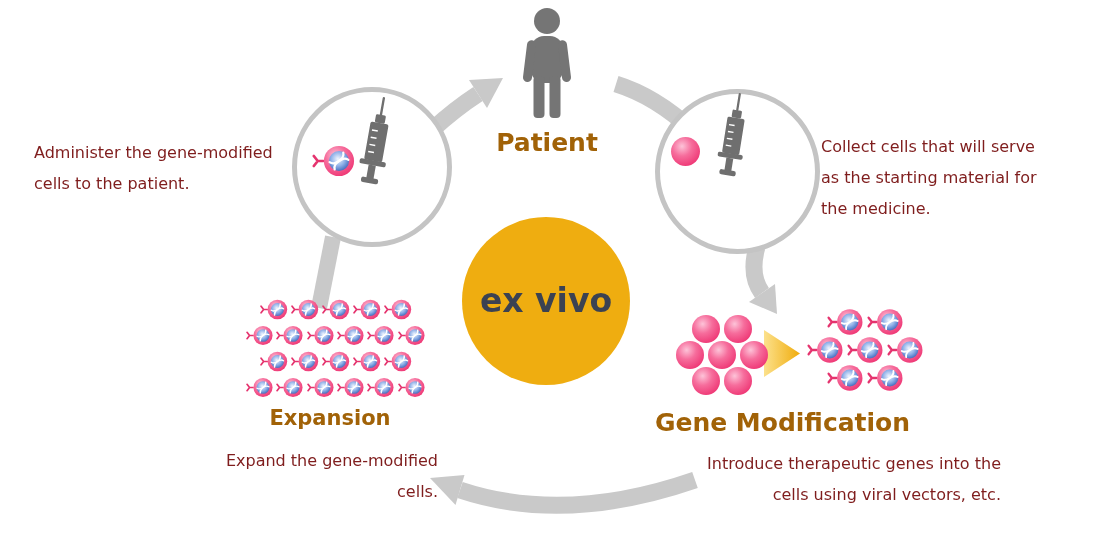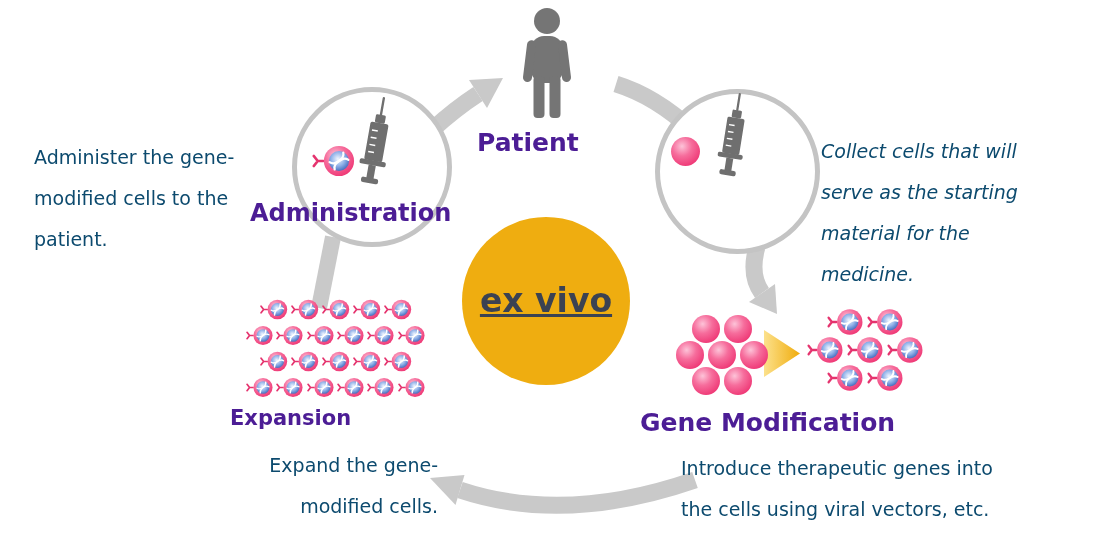--- a/index.html
+++ b/index.html
@@ -12,30 +12,30 @@
     position:absolute;background:#fff;border:5px solid #C4C4C4;border-radius:50%;z-index:1;
   }
   #admin-circle{left:292px;top:87px;width:150px;height:150px;}
   #collection-circle{left:655px;top:89px;width:155px;height:155px;}
   #center-circle{
     position:absolute;left:462px;top:217px;width:168px;height:168px;border-radius:50%;
     z-index:1;display:flex;flex-direction:column;align-items:center;justify-content:center;
   }
   #center-circle .l1{font-size:33px;font-weight:bold;line-height:1.1;}
   #center-circle .l2{font-size:22px;font-weight:bold;line-height:1.2;}
-  .node-label{position:absolute;z-index:2;font-weight:bold;text-align:left;color:#4c1d95;}
+  .node-label{position:absolute;z-index:2;font-weight:bold;text-align:center;color:#a16207;}
   #patient-label{left:477px;top:128px;width:140px;font-size:25px;}
   #admin-label{left:250px;top:199px;width:244px;font-size:24px;}
   #collection-label{left:667px;top:158px;width:140px;font-size:24px;line-height:29px;}
   #gm-label{left:640px;top:408px;width:285px;font-size:25px;}
   #expansion-label{left:230px;top:406px;width:200px;font-size:21px;}
-  .desc{position:absolute;z-index:2;font-size:19px;line-height:41px;color:#0c4a6e;}
+  .desc{position:absolute;z-index:2;font-size:16px;line-height:31px;color:#7f1d1d;}
   #admin-desc{left:34px;top:137px;width:250px;}
-  #collection-desc{left:821px;top:131px;width:220px;font-style:italic;}
-  #gm-desc{left:681px;top:448px;width:320px;}
+  #collection-desc{left:821px;top:131px;width:220px;}
+  #gm-desc{left:681px;top:448px;width:320px;text-align:right;}
   #expansion-desc{left:222px;top:445px;width:216px;text-align:right;}
   .icon{position:absolute;z-index:2;line-height:0;}
   .cluster{position:absolute;z-index:2;}
   .cell-row{display:flex;justify-content:center;gap:2px;line-height:0;}
   .overlap .cell-row + .cell-row{margin-top:-4px;}
   .grid .cell-row + .cell-row{margin-top:1px;}
   svg{display:block;}
 </style>
 </head>
 <body>
@@ -111,21 +111,20 @@
       <rect x="13" y="90" width="19" height="6" rx="2.5"></rect>
     </g>
     <g stroke="#fff" stroke-width="1.6">
       <line x1="15.5" y1="38" x2="22" y2="38"></line>
       <line x1="15.5" y1="46" x2="22" y2="46"></line>
       <line x1="15.5" y1="54" x2="22" y2="54"></line>
       <line x1="15.5" y1="62" x2="22" y2="62"></line>
     </g>
       </svg>
     </div>
-  <div class="node-label" id="admin-label">Administration</div>
   <div class="desc" id="admin-desc">Administer the gene-modified cells to the patient.</div>
 
   <div class="stage-circle" id="collection-circle"></div>
   <div class="icon" style="left:670px;top:136px;">
       <svg width="31" height="31" viewBox="0 0 30 30">
       <circle cx="15" cy="15" r="14" fill="url(#gPink)"></circle>
       </svg>
     </div>
   <div class="icon" style="left:714px;top:92px;transform:rotate(9deg);">
       <svg width="39" height="86" viewBox="0 0 45 98">
@@ -140,21 +139,21 @@
     <g stroke="#fff" stroke-width="1.6">
       <line x1="15.5" y1="38" x2="22" y2="38"></line>
       <line x1="15.5" y1="46" x2="22" y2="46"></line>
       <line x1="15.5" y1="54" x2="22" y2="54"></line>
       <line x1="15.5" y1="62" x2="22" y2="62"></line>
     </g>
       </svg>
     </div>
   <div class="desc" id="collection-desc">Collect cells that will serve as the starting material for the medicine.</div>
 
-  <div id="center-circle" style="background: rgb(239, 173, 16); color: rgb(59, 66, 82); text-decoration: underline;">
+  <div id="center-circle" style="background: rgb(239, 173, 16); color: rgb(59, 66, 82);">
     <div class="l1">ex vivo</div>
   </div>
 
   <div class="cluster overlap" style="left:674px;top:314px;width:96px;">
       <div class="cell-row">
         <svg width="30" height="30" viewBox="0 0 30 30">
       <circle cx="15" cy="15" r="14" fill="url(#gPink)"></circle>
         </svg>
         <svg width="30" height="30" viewBox="0 0 30 30">
       <circle cx="15" cy="15" r="14" fill="url(#gPink)"></circle>

